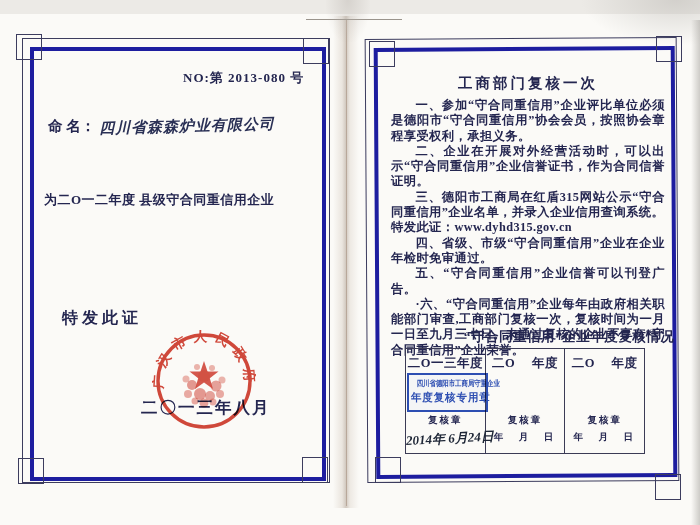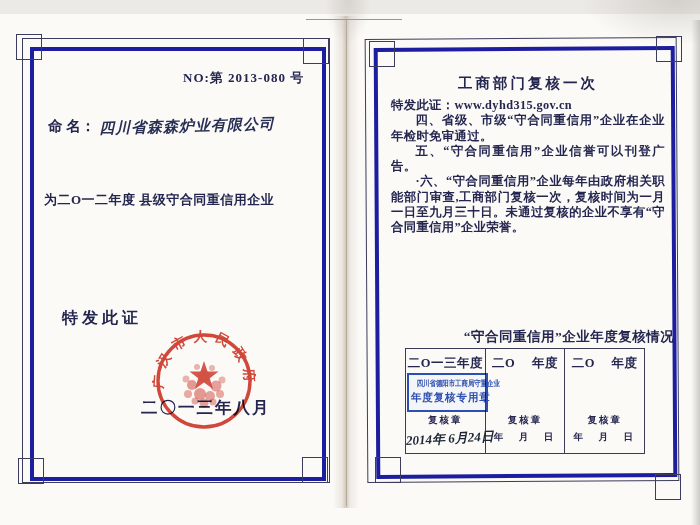--- a/index.html
+++ b/index.html
@@ -119,20 +119,23 @@
     <circle cx="18" cy="-1" r="3.5" opacity=".4"></circle>
       <circle cx="-7" cy="-14" r="3" opacity=".4"></circle>
     <circle cx="8" cy="-13" r="3" opacity=".4"></circle>
       <circle cx="0" cy="-5" r="6" opacity=".45"></circle>
   </g>
 </svg>
 <div class="abs lp-date">二〇一三年八月</div>
 
 <div class="abs rp-title">工商部门复核一次</div>
 <div class="abs rp-notice">
+  <p>一、参加“守合同重信用”企业评比单位必须是德阳市“守合同重信用”协会会员，按照协会章程享受权利，承担义务。</p>
+  <p>二、企业在开展对外经营活动时，可以出示“守合同重信用”企业信誉证书，作为合同信誉证明。</p>
+  <p>三、德阳市工商局在红盾315网站公示“守合同重信用”企业名单，并录入企业信用查询系统。</p>
   <p class="no-indent">特发此证：www.dyhd315.gov.cn</p>
   <p>四、省级、市级“守合同重信用”企业在企业年检时免审通过。</p>
   <p>五、“守合同重信用”企业信誉可以刊登广告。</p>
   <p>·六、“守合同重信用”企业每年由政府相关职能部门审查,工商部门复核一次，复核时间为一月一日至九月三十日。未通过复核的企业不享有“守合同重信用”企业荣誉。</p>
 </div>
 <div class="abs rp-review-title">“守合同重信用”企业年度复核情况</div>
 
 <div class="abs rtable">
   <div class="rcell">
     <div class="year">二O一三年度</div>

